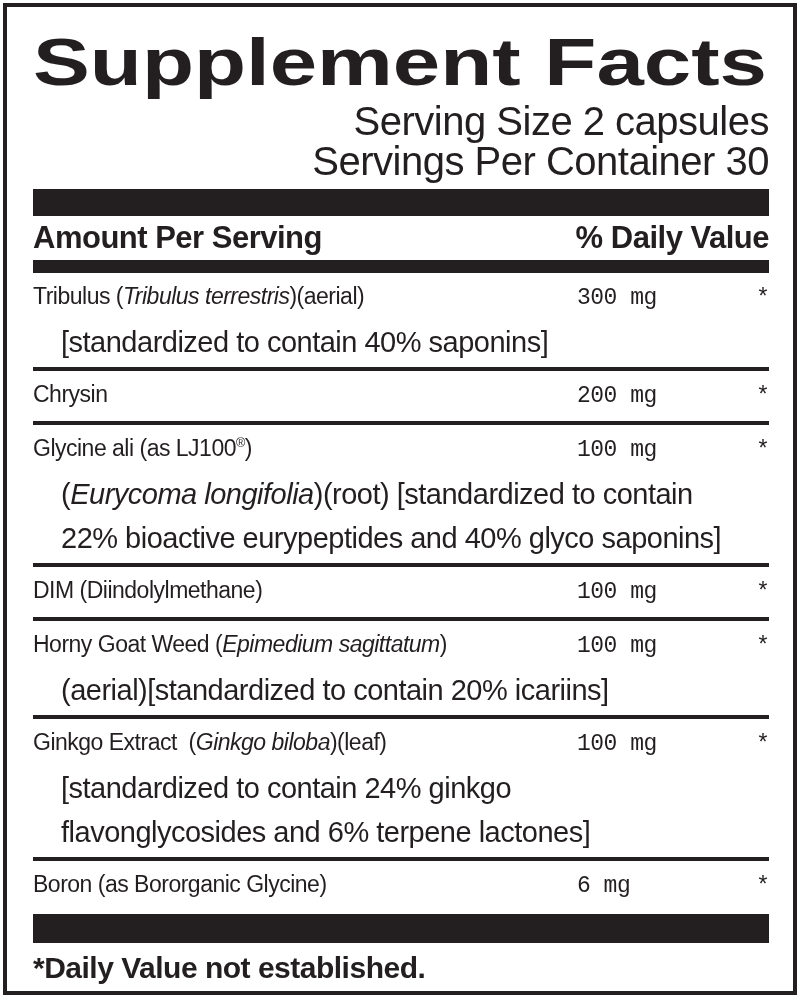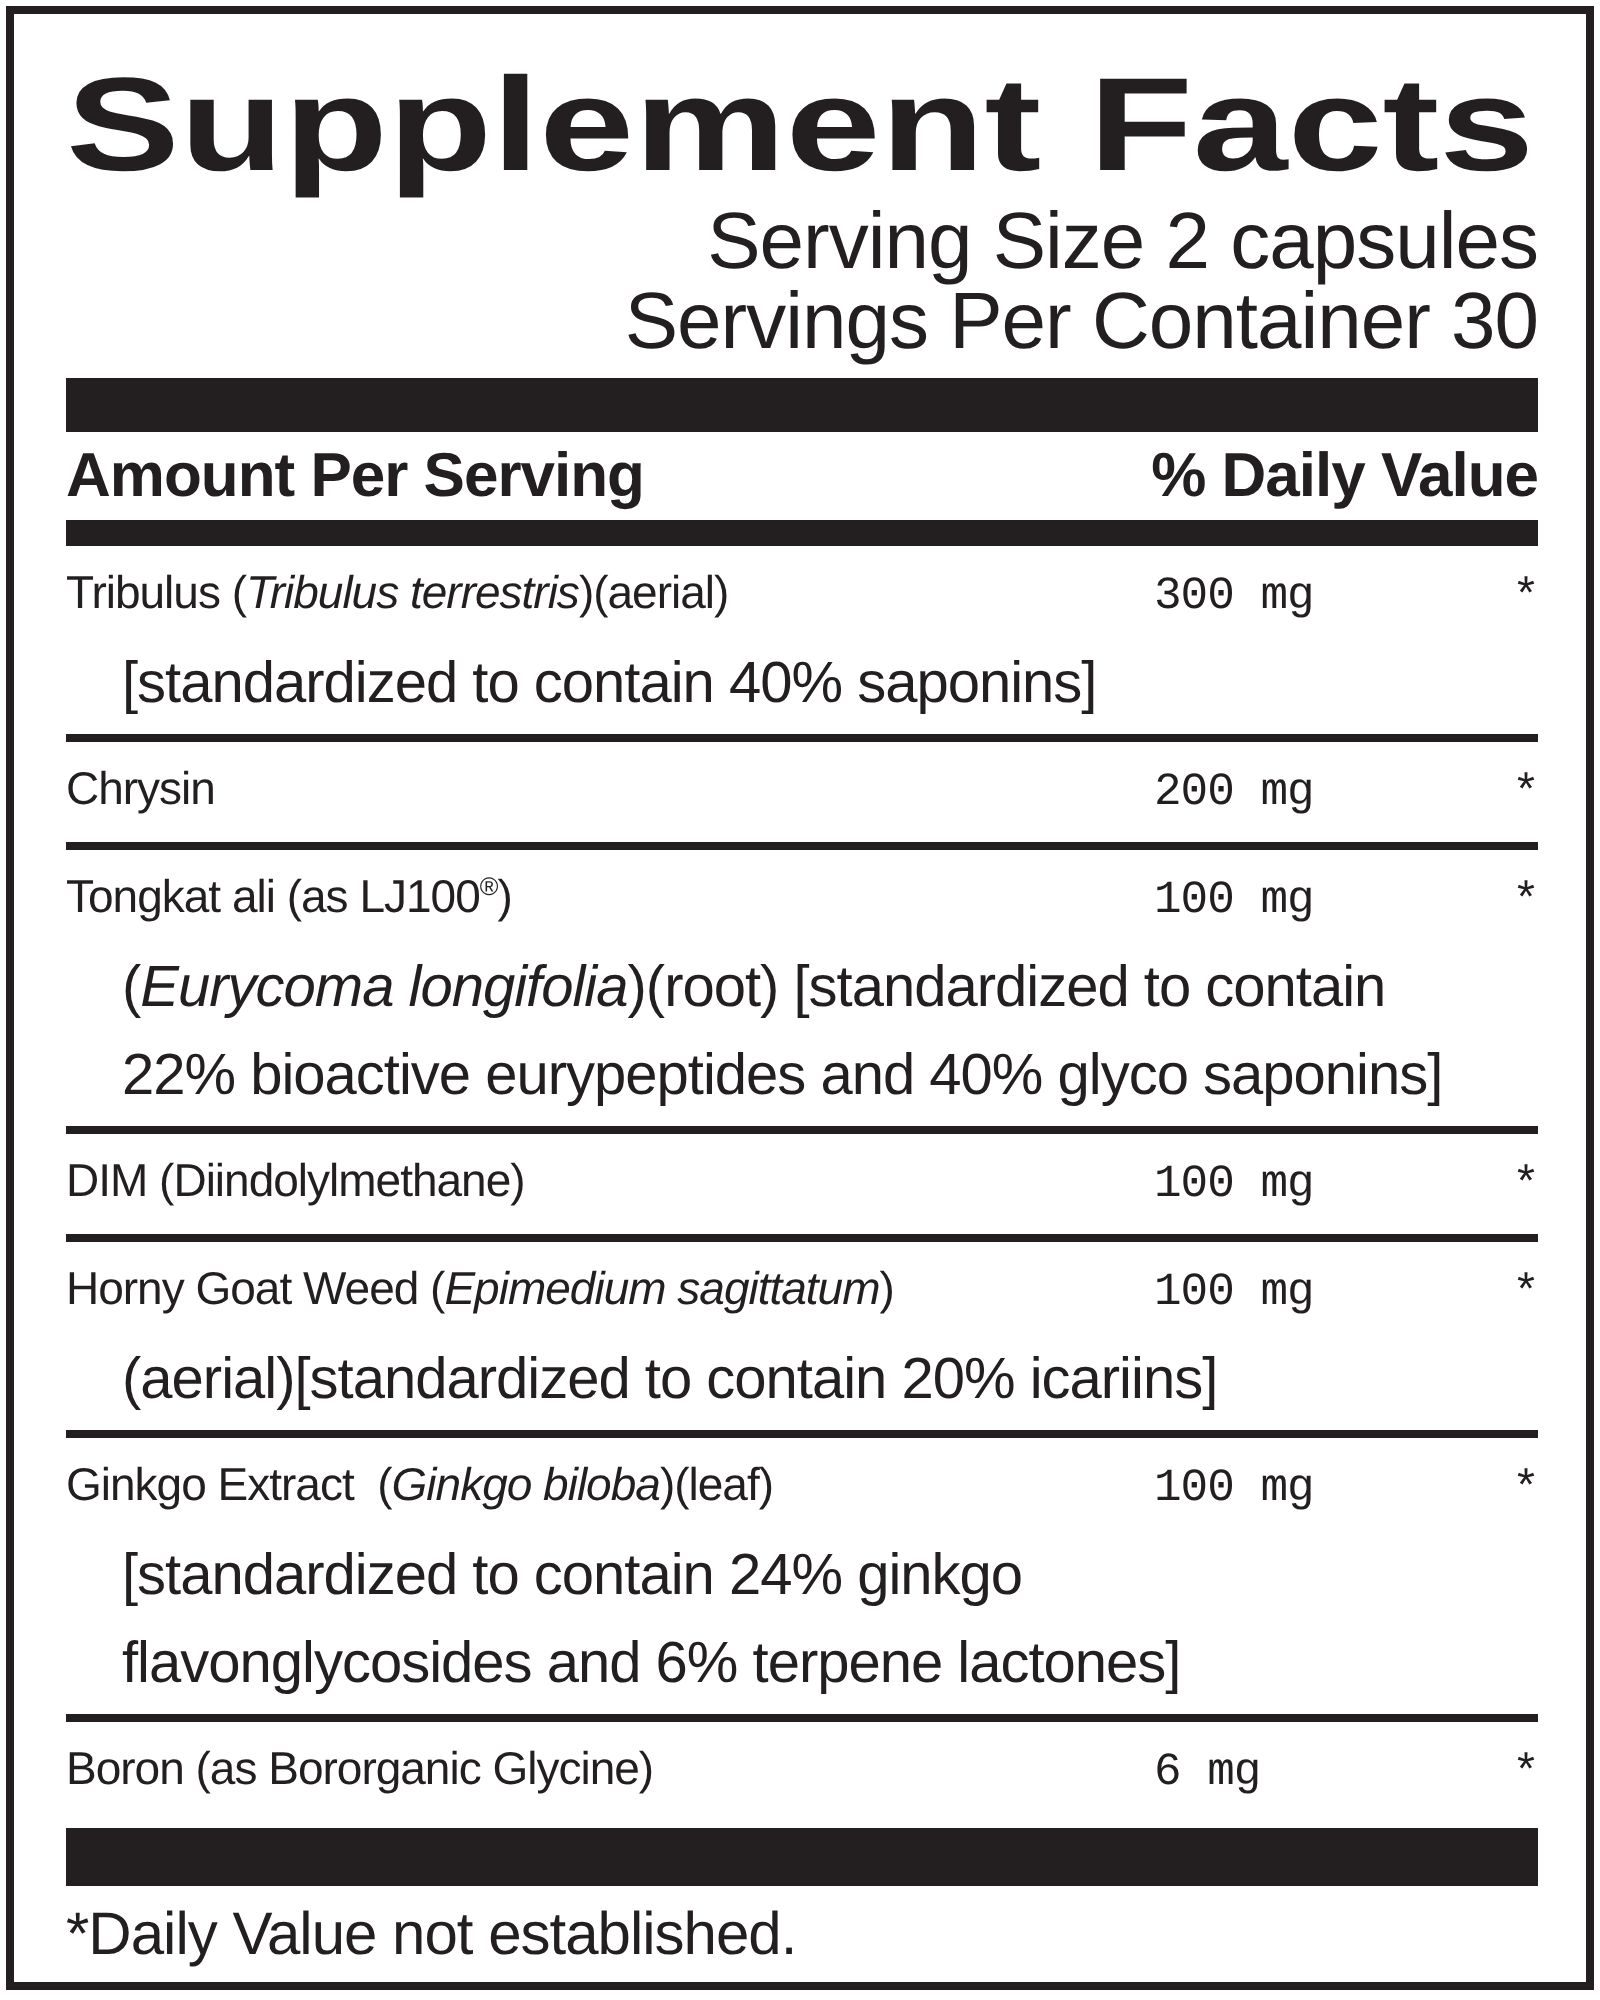--- a/index.html
+++ b/index.html
@@ -92,20 +92,21 @@
   .sup {
     font-size: 0.55em;
     vertical-align: super;
     line-height: 0;
   }
   .footnote {
     font-size: 30px;
     line-height: 46px;
     letter-spacing: -0.5px;
     padding-top: 2px;
+    font-weight: bold;
   }
 </style>
 </head>
 <body>
 
 <div class="label-border">
   <div class="content">
 
     <svg class="title-svg" viewBox="0 0 738 78" preserveAspectRatio="none">
       <text x="0" y="60" font-size="74" textLength="736" lengthAdjust="spacingAndGlyphs">Supplement Facts</text>
@@ -136,21 +137,21 @@
   <div class="row">
     <div class="row-main">
       <span class="name"><span>Chrysin</span></span>
       <span class="amount">200 mg</span>
       <span class="dv">*</span>
     </div>
   </div>
 
   <div class="row">
     <div class="row-main">
-      <span class="name"><span>Tongkat ali (as LJ100</span><span class="sup">®</span><span>)</span></span>
+      <span class="name"><span>Glycine ali (as LJ100</span><span class="sup">®</span><span>)</span></span>
       <span class="amount">100 mg</span>
       <span class="dv">*</span>
     </div>
   <div class="row-sub"><span>(</span><span class="it">Eurycoma longifolia</span><span>)(root) [standardized to contain</span></div>
           <div class="row-sub"><span>22% bioactive eurypeptides and 40% glyco saponins]</span></div>
         </div>
 
   <div class="row">
     <div class="row-main">
       <span class="name"><span>DIM (Diindolylmethane)</span></span>

